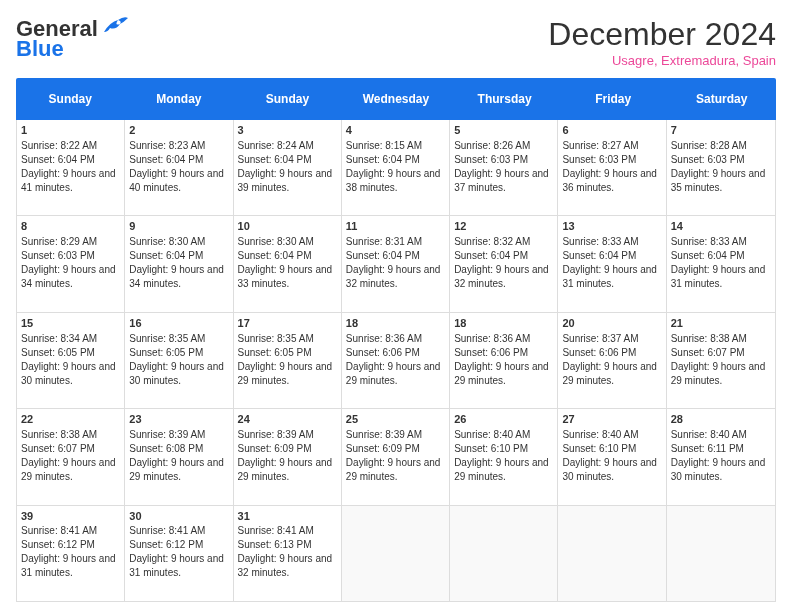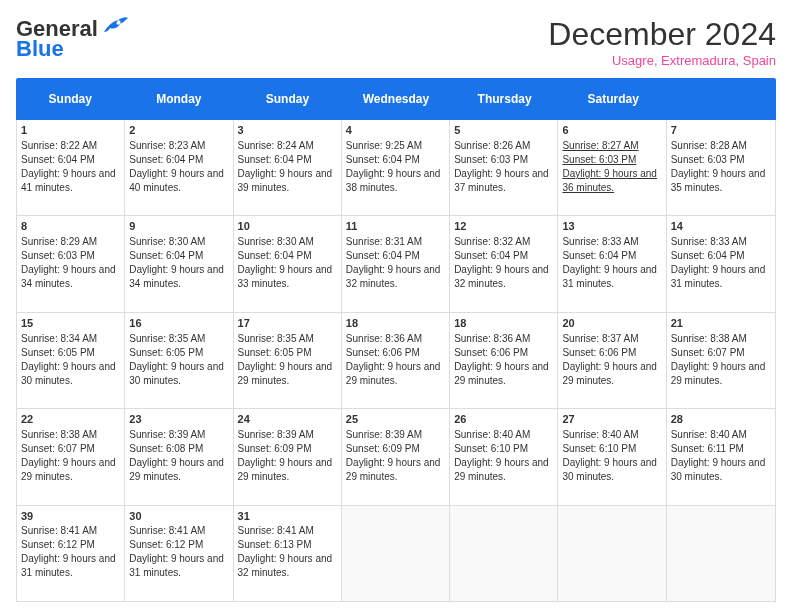--- a/index.html
+++ b/index.html
@@ -122,40 +122,41 @@
     </div>
   </div>
 
   <div class="calendar">
     <div class="cal-header">
       <div class="cal-header-cell">Sunday</div>
       <div class="cal-header-cell">Monday</div>
       <div class="cal-header-cell">Sunday</div>
       <div class="cal-header-cell">Wednesday</div>
       <div class="cal-header-cell">Thursday</div>
+      <div class="cal-header-cell">Friday</div>
       <div class="cal-header-cell">Saturday</div>
     </div>
     <div class="cal-body" id="cal-body">
     <div class="cal-row">
           <div class="cal-cell"><span class="day-num">1</span><span class="cell-text" style="white-space: pre-line;">Sunrise: 8:22 AM
 Sunset: 6:04 PM
 Daylight: 9 hours and 41 minutes.</span></div>
           <div class="cal-cell"><span class="day-num">2</span><span class="cell-text" style="white-space: pre-line; text-align: center;">Sunrise: 8:23 AM
 Sunset: 6:04 PM
 Daylight: 9 hours and 40 minutes.</span></div>
           <div class="cal-cell"><span class="day-num">3</span><span class="cell-text" style="white-space: pre-line;">Sunrise: 8:24 AM
 Sunset: 6:04 PM
 Daylight: 9 hours and 39 minutes.</span></div>
-          <div class="cal-cell"><span class="day-num">4</span><span class="cell-text" style="white-space: pre-line;">Sunrise: 9:25 AM
+          <div class="cal-cell"><span class="day-num">4</span><span class="cell-text" style="white-space: pre-line;">Sunrise: 8:15 AM
 Sunset: 6:04 PM
 Daylight: 9 hours and 38 minutes.</span></div>
           <div class="cal-cell"><span class="day-num">5</span><span class="cell-text" style="white-space: pre-line;">Sunrise: 8:26 AM
 Sunset: 6:03 PM
 Daylight: 9 hours and 37 minutes.</span></div>
-          <div class="cal-cell"><span class="day-num">6</span><span class="cell-text" style="white-space: pre-line; text-decoration: underline;">Sunrise: 8:27 AM
+          <div class="cal-cell"><span class="day-num">6</span><span class="cell-text" style="white-space: pre-line;">Sunrise: 8:27 AM
 Sunset: 6:03 PM
 Daylight: 9 hours and 36 minutes.</span></div>
           <div class="cal-cell"><span class="day-num">7</span><span class="cell-text" style="white-space: pre-line;">Sunrise: 8:28 AM
 Sunset: 6:03 PM
 Daylight: 9 hours and 35 minutes.</span></div>
         </div>
         <div class="cal-row">
           <div class="cal-cell"><span class="day-num">8</span><span class="cell-text" style="white-space: pre-line;">Sunrise: 8:29 AM
 Sunset: 6:03 PM
 Daylight: 9 hours and 34 minutes.</span></div>

